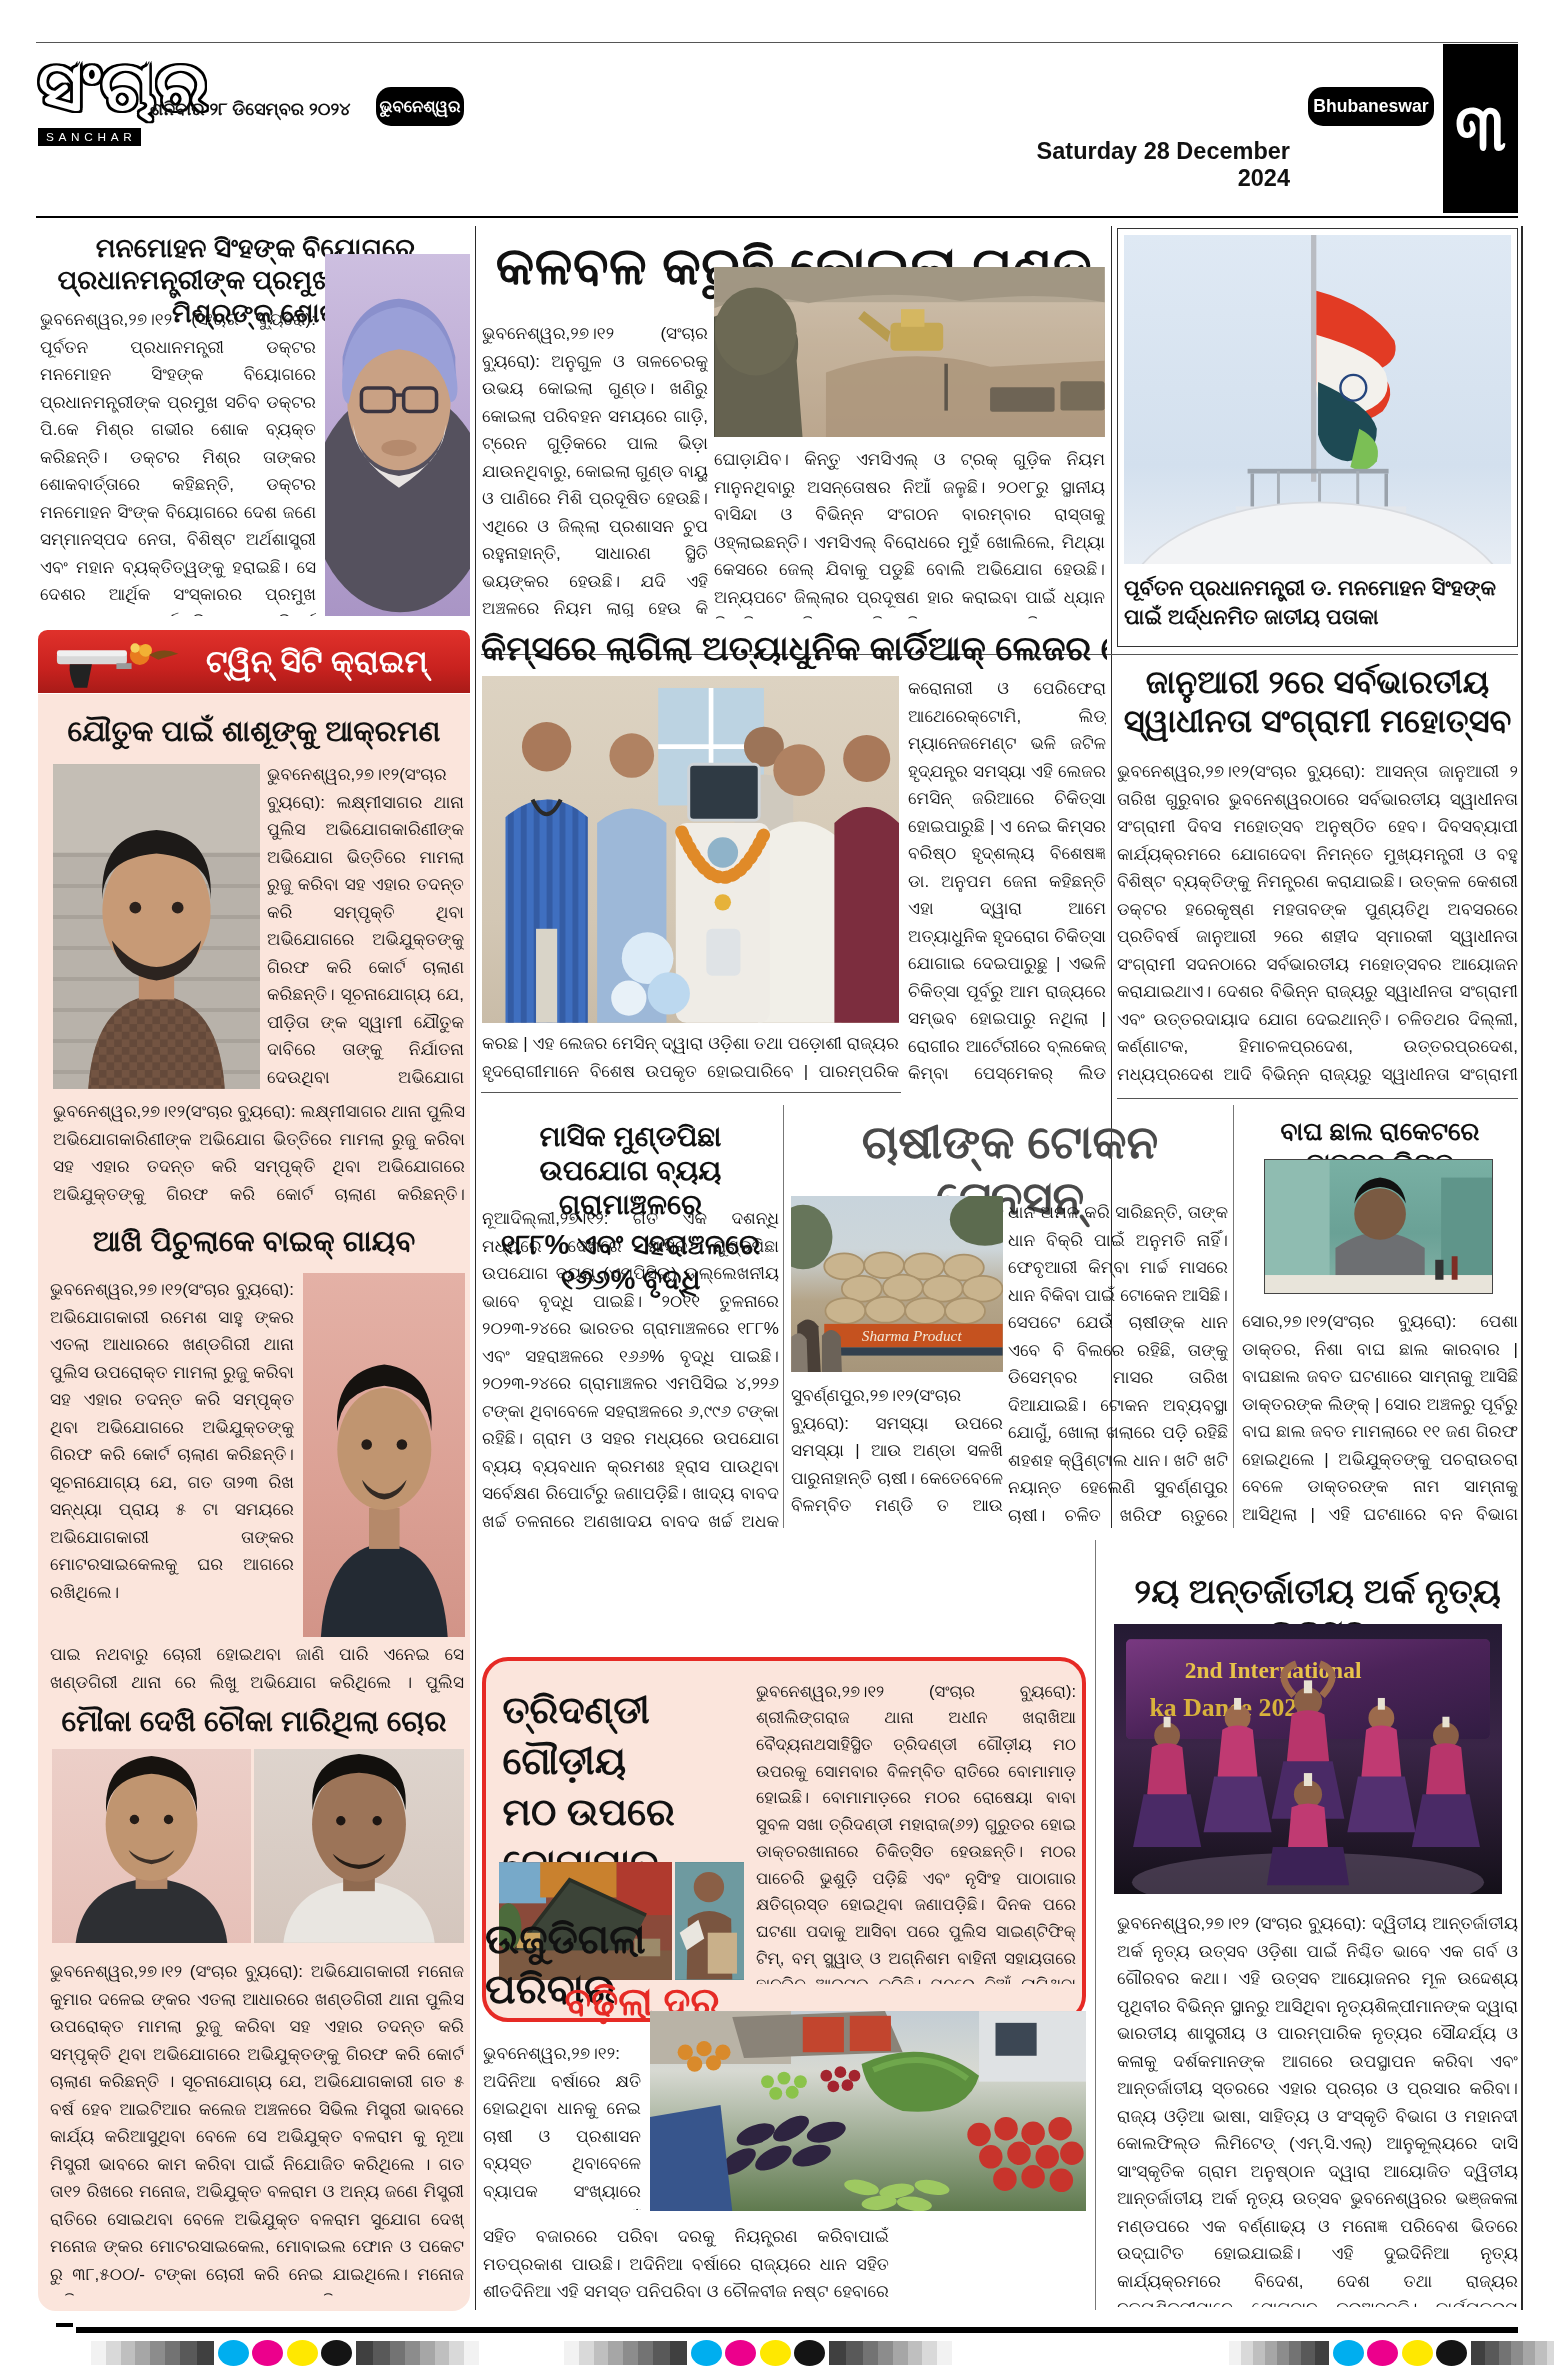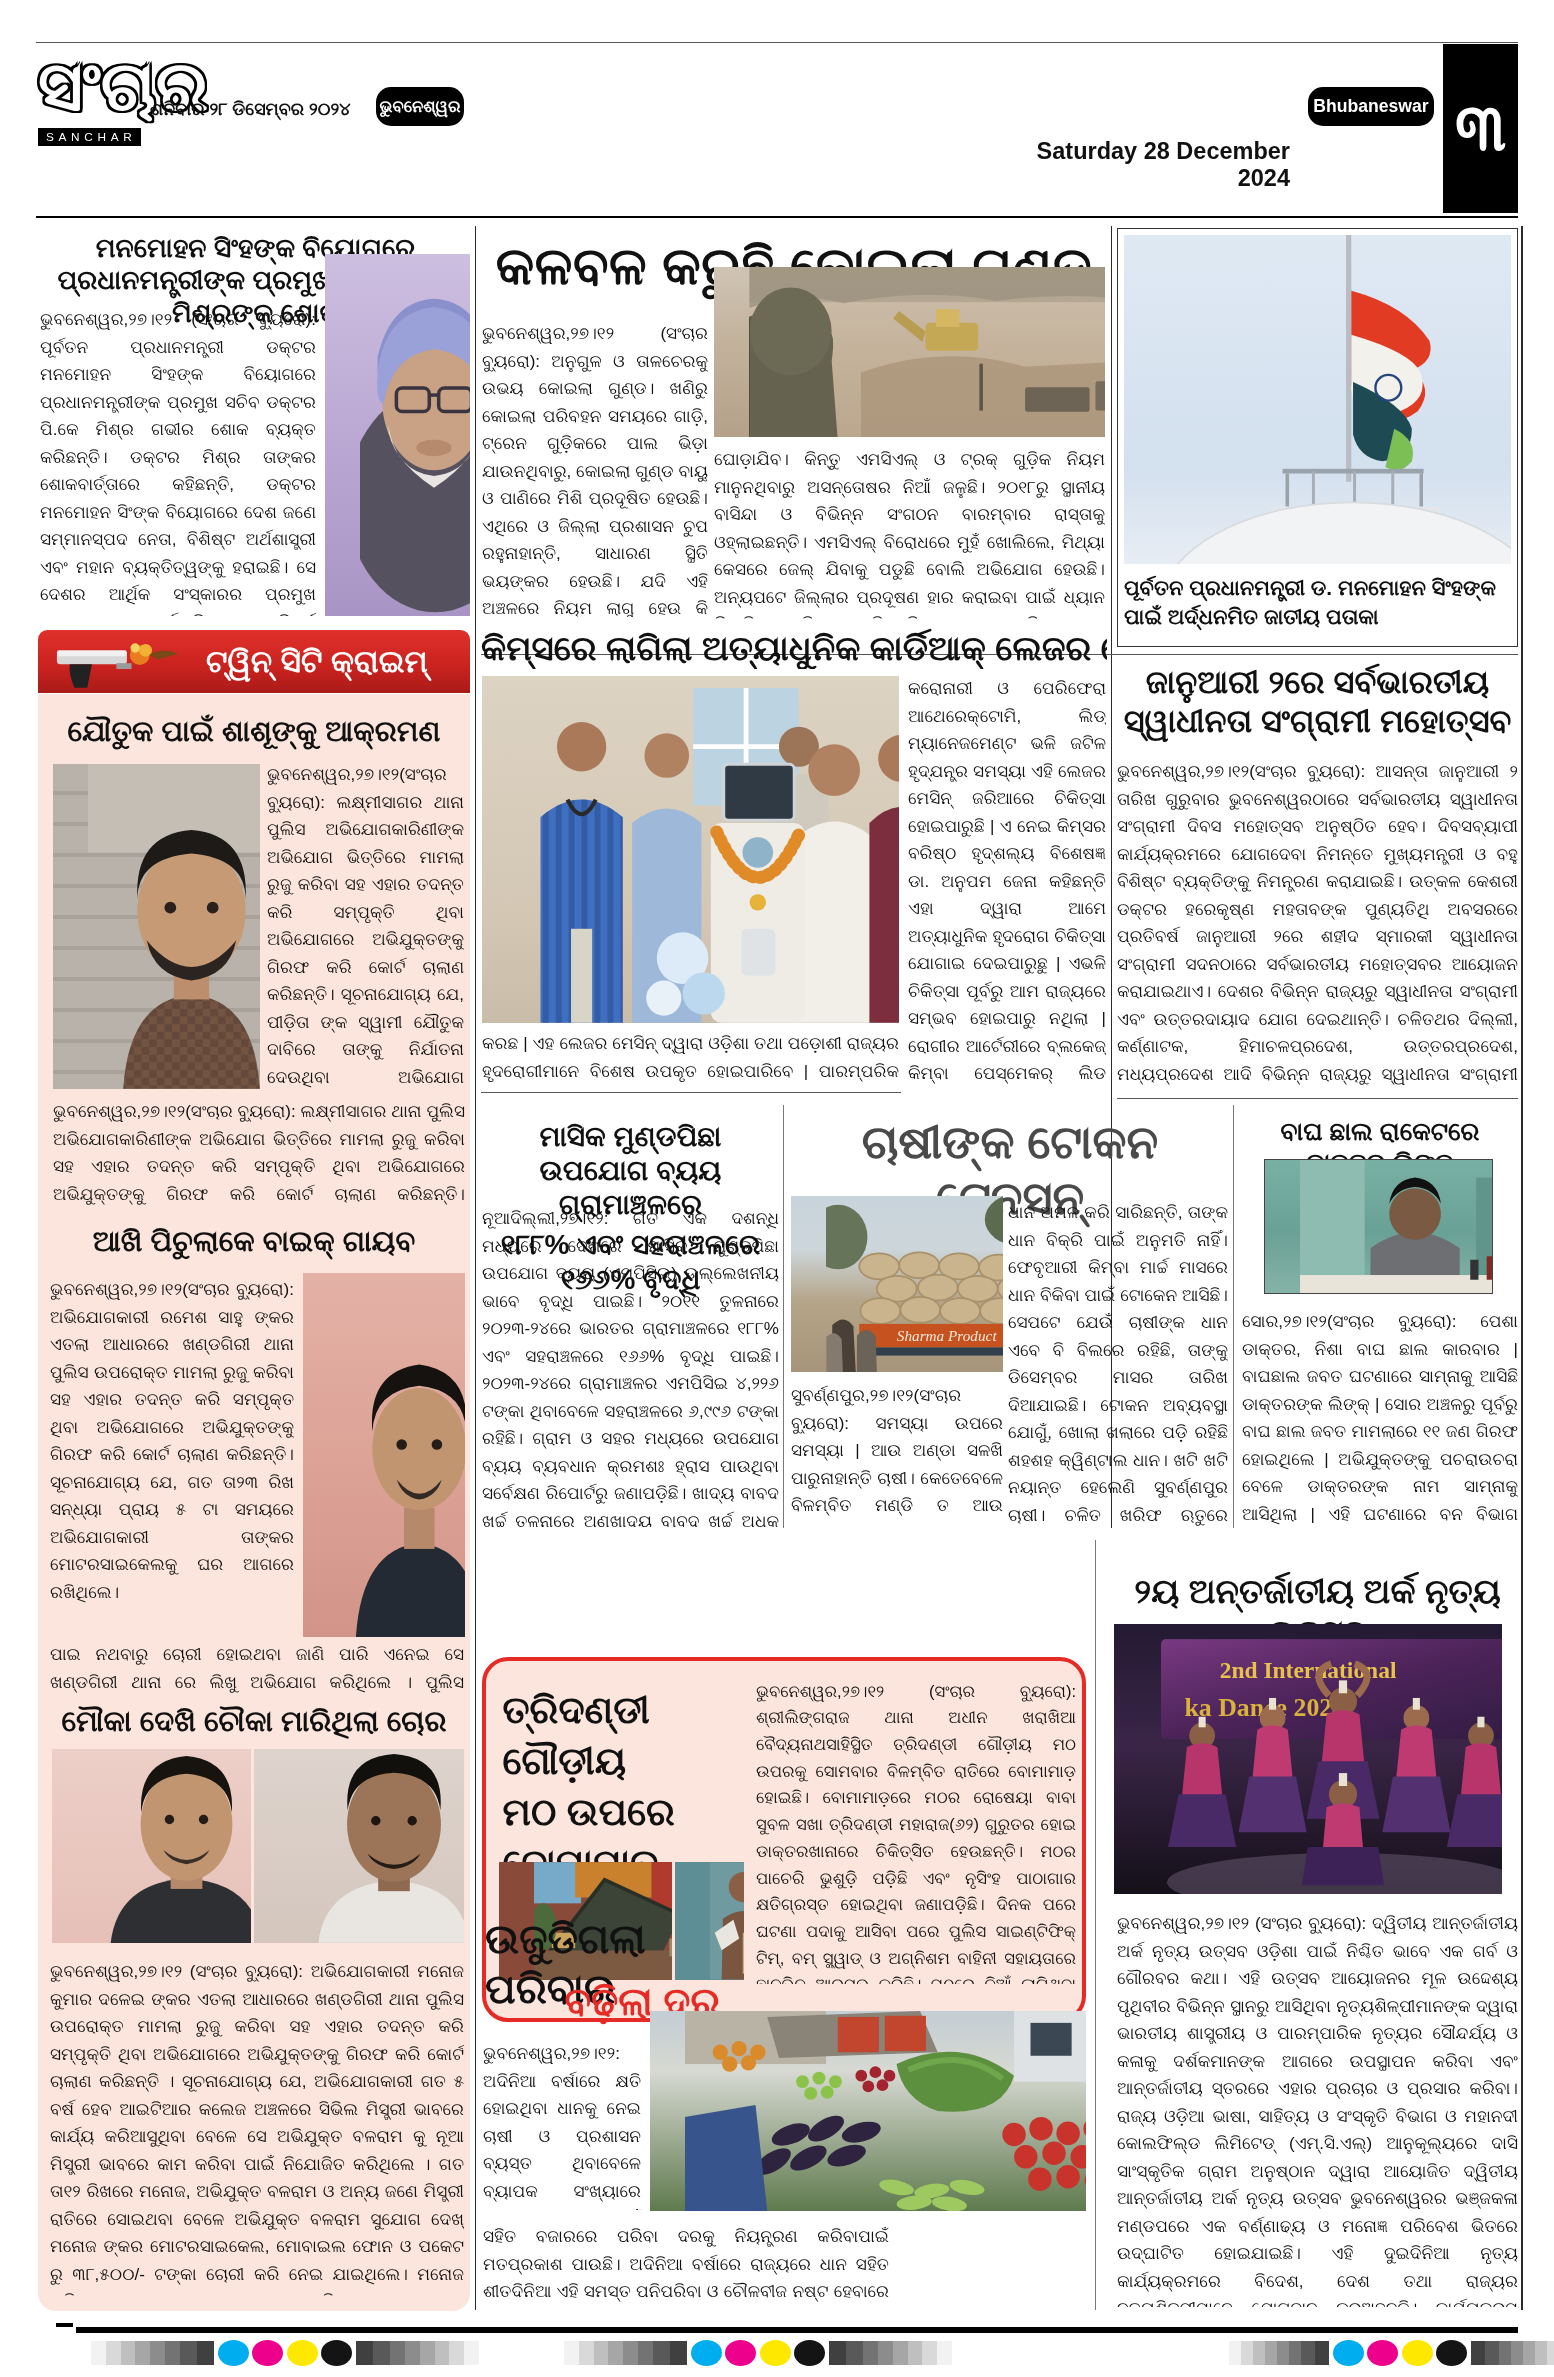--- a/index.html
+++ b/index.html
@@ -12,21 +12,21 @@
   }
   *{margin:0;padding:0;box-sizing:border-box;}
   html,body{background:#fff;}
   body{font-family:"Liberation Sans", sans-serif;color:var(--ink);}
   #sheet{position:relative;width:1555px;height:2377px;background:#fff;overflow:hidden;}
   .abs{position:absolute;}
   .body-text{font-size:17px;line-height:1.62;text-align:justify;overflow:hidden;word-break:break-word;}
   .headline{font-weight:bold;text-align:center;line-height:1.22;}
   .caption{font-weight:bold;}
   .rule{background:#000;}
-  .photo{overflow:hidden;padding-left:35px;}
+  .photo{overflow:hidden;}
   .pill{background:#000;color:#fff;border-radius:15px;display:flex;align-items:center;justify-content:center;font-weight:bold;}
   .outline-logo{
     font-weight:bold;color:#fff;
     text-shadow:
       -2.4px -2.4px 0 #000, 2.4px -2.4px 0 #000, -2.4px 2.4px 0 #000, 2.4px 2.4px 0 #000,
       -2.4px 0 0 #000, 2.4px 0 0 #000, 0 -2.4px 0 #000, 0 2.4px 0 #000;
   }
   .vrule{background:#2a2a2a;width:1.8px;}
   .hairline{background:#555;height:1.2px;}
   .crimebox{background:var(--pink-bg);}

